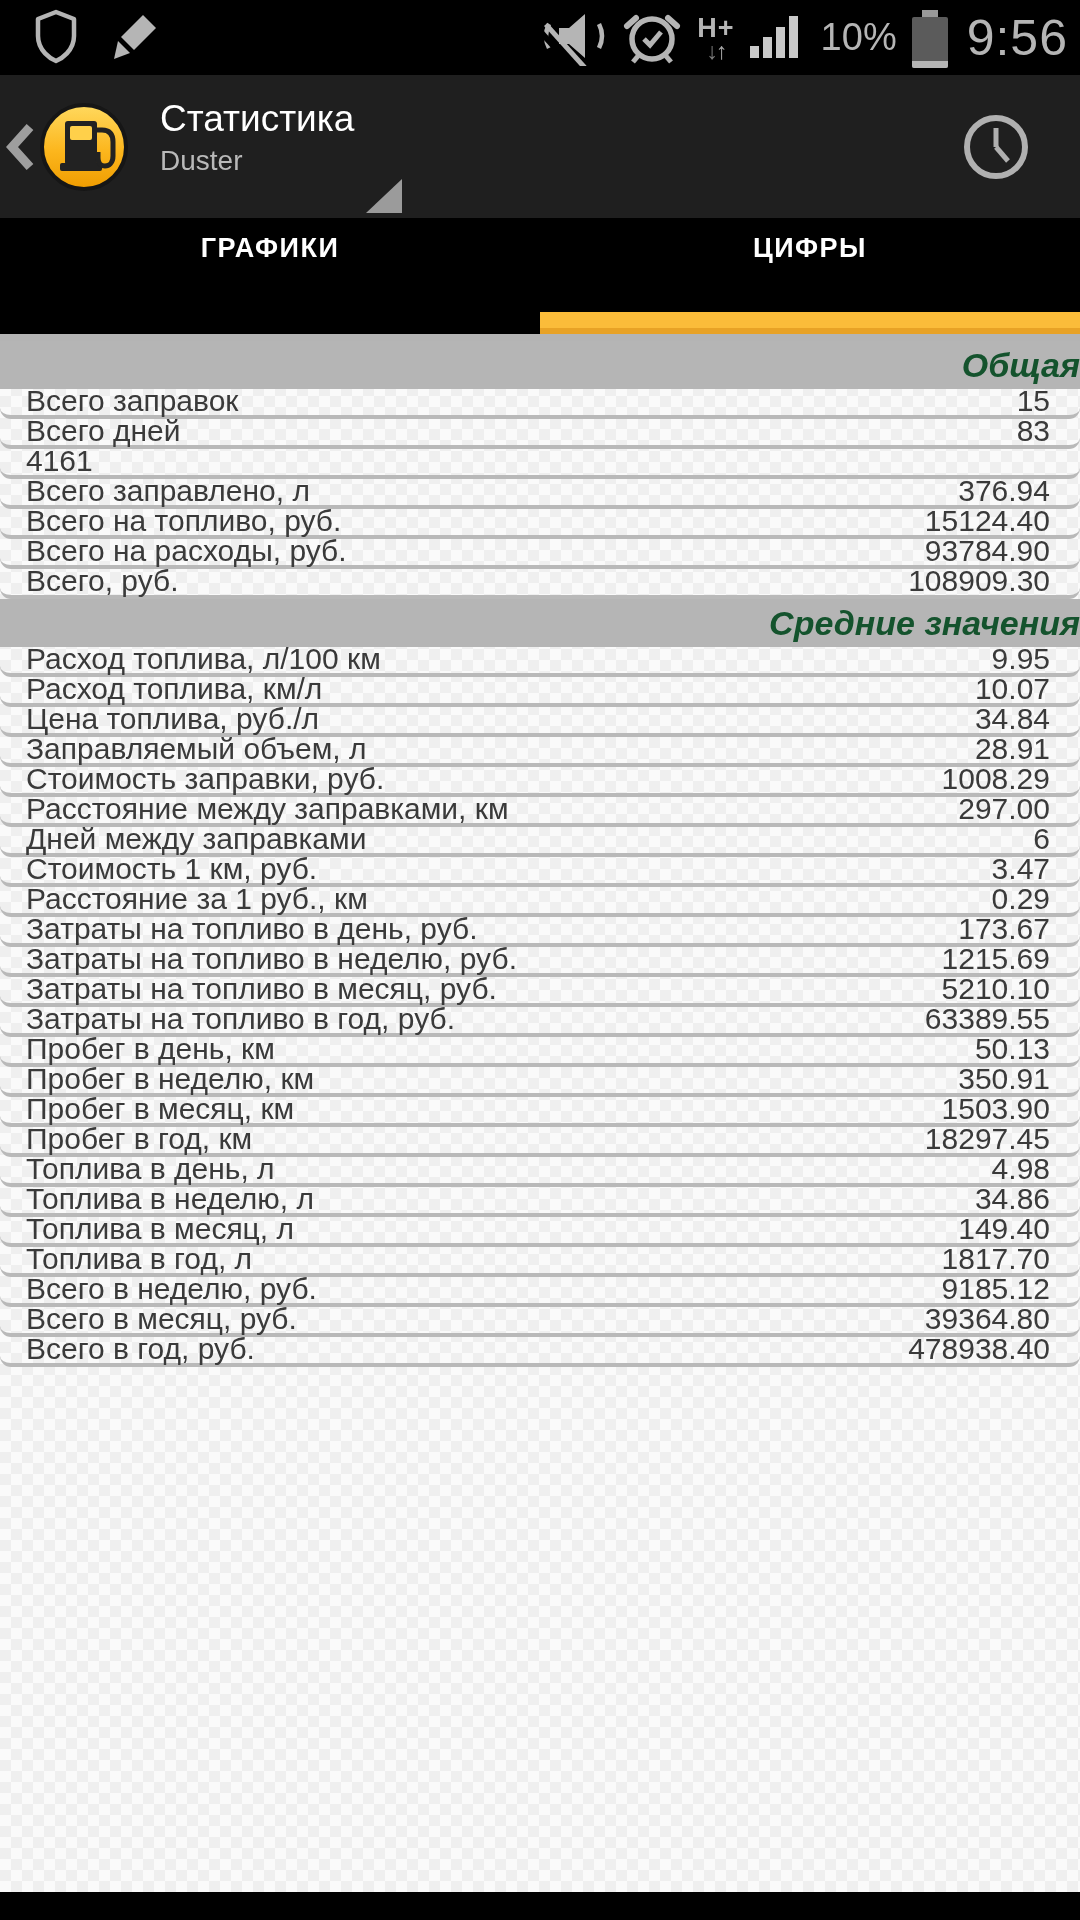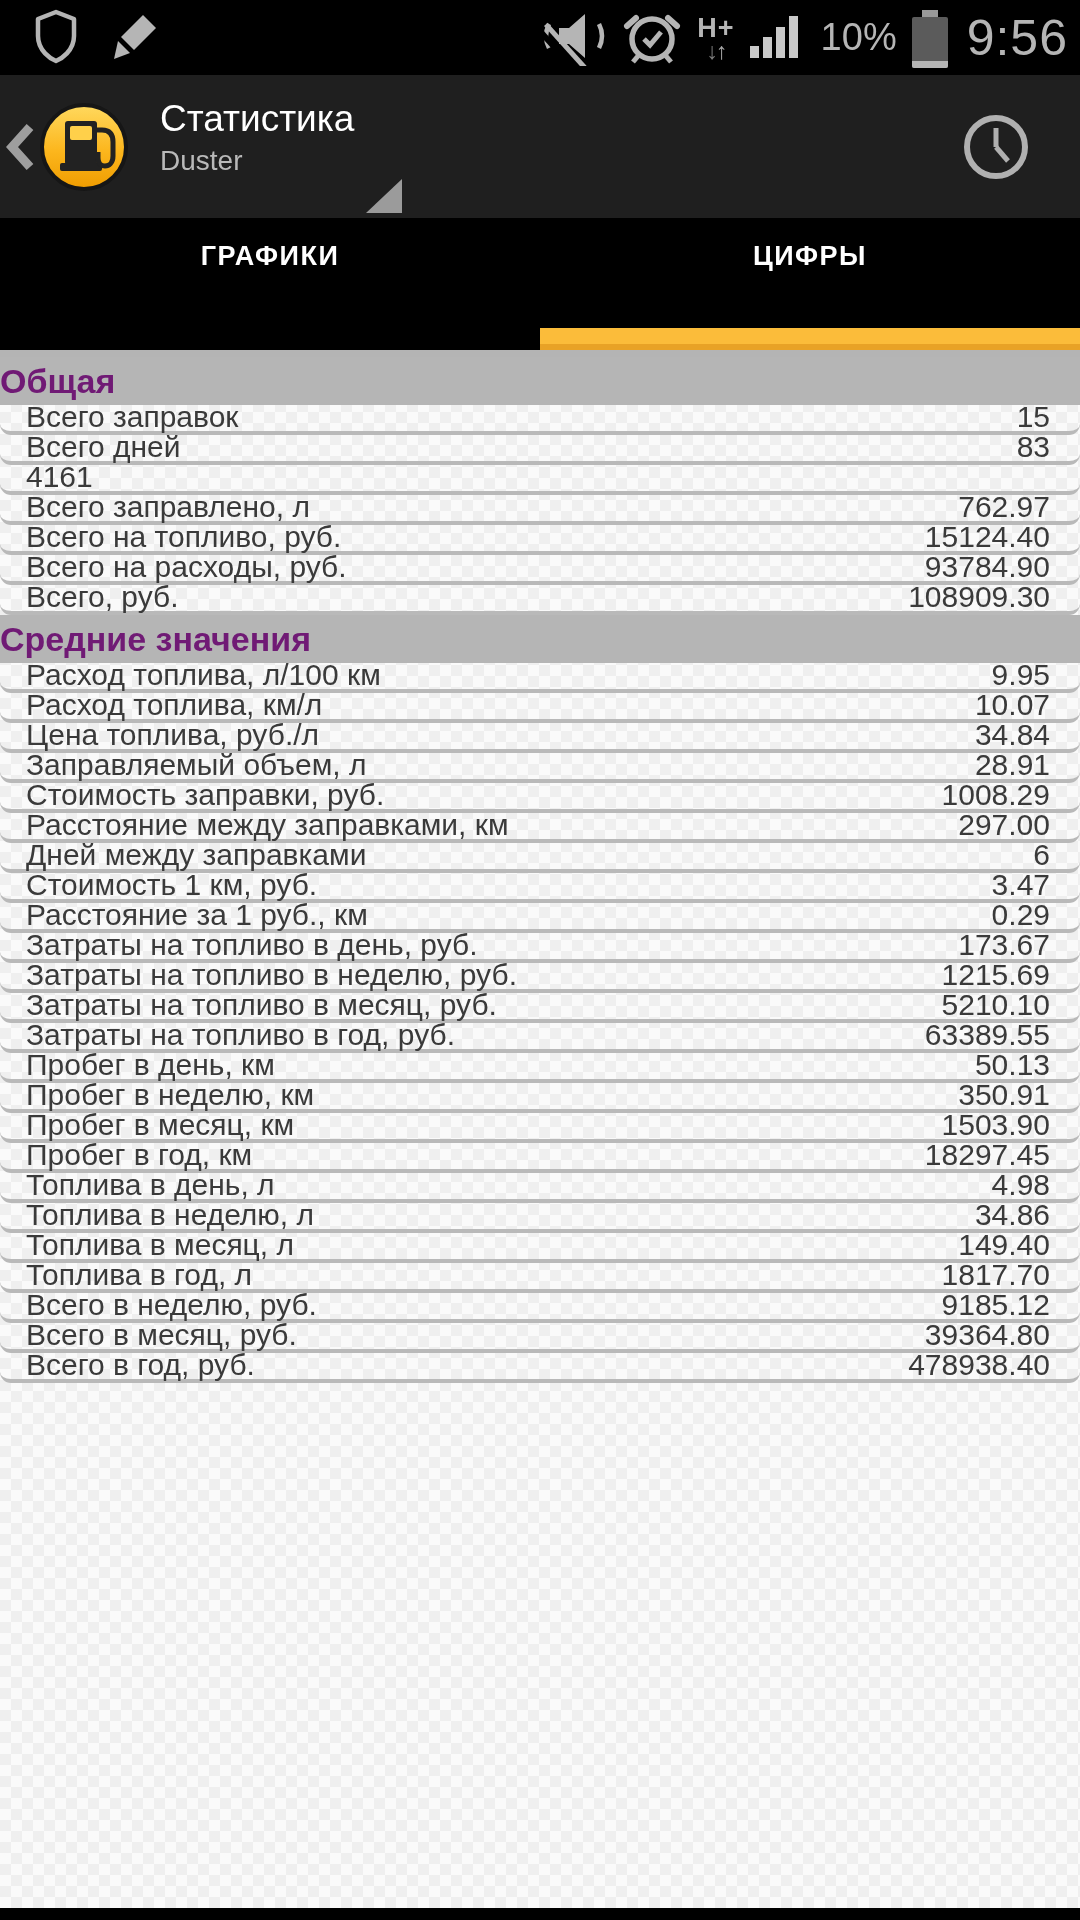--- a/index.html
+++ b/index.html
@@ -25,38 +25,38 @@
   .app-header{position:relative;height:143px;background:#1f1f1f;}
   .back-chevron{position:absolute;left:6px;top:48px;}
   .pump-badge{position:absolute;left:38px;top:26px;width:92px;height:92px;}
   .title-block{position:absolute;left:160px;top:22px;}
   .app-title{color:#ffffff;font-size:37px;line-height:44px;}
   .app-subtitle{color:#b9b9b9;font-size:28px;line-height:34px;margin-top:3px;}
   .spinner-caret{position:absolute;left:366px;top:104px;width:0;height:0;
     border-left:36px solid transparent;border-bottom:34px solid #9b9b9b;}
   .clock-btn{position:absolute;left:961px;top:37px;width:70px;height:70px;}
   
-  .tab-bar{position:relative;height:132px;background:#000;display:flex;}
+  .tab-bar{position:relative;height:116px;background:#000;display:flex;}
   .tab{flex:1;display:flex;align-items:center;justify-content:center;
     padding-bottom:56px;color:#fff;font-size:27px;font-weight:bold;letter-spacing:1.5px;}
   .tab-indicator{position:absolute;right:0;bottom:0;width:540px;height:22px;
     background:linear-gradient(#fbbc3a 0 72%, #e8a226 72% 100%);}
   .tabs-divider{height:7px;background:#b4b4b4;}
   
   .content{
     min-height:1551px;
     background-color:#fafafa;
     background-image:
       linear-gradient(45deg,#efefef 25%,transparent 25%,transparent 75%,#efefef 75%),
       linear-gradient(45deg,#efefef 25%,transparent 25%,transparent 75%,#efefef 75%);
     background-position:0 0,11px 11px;
     background-size:22px 22px;
   }
-  .section-header{height:48px;line-height:48px;background:#b5b5b5;color:#701a75;
-    font-size:34px;font-weight:bold;text-align:left;}
+  .section-header{height:48px;line-height:48px;background:#b5b5b5;color:#14532d;
+    font-size:34px;font-weight:bold;text-align:right;font-style:italic;}
   .stat-row{height:30px;box-sizing:border-box;border-bottom:4px solid #b9b9b9;
     display:flex;justify-content:space-between;align-items:center;
     padding:0 30px 2px 26px;font-size:30px;color:#3a3a3a;border-radius:11px;}
   .stat-row .label{white-space:nowrap;}
   .stat-row .value{white-space:nowrap;}
 </style>
 </head>
 <body>
 
 <div class="screen">
@@ -169,21 +169,21 @@
       </div>
       <div class="stat-row">
         <span class="label">Всего дней</span>
         <span class="value">83</span>
       </div>
       <div class="stat-row">
         <span class="value">4161</span>
       </div>
       <div class="stat-row">
         <span class="label">Всего заправлено, л</span>
-        <span class="value">762.97</span>
+        <span class="value">376.94</span>
       </div>
       <div class="stat-row">
         <span class="label">Всего на топливо, руб.</span>
         <span class="value">15124.40</span>
       </div>
       <div class="stat-row">
         <span class="label">Всего на расходы, руб.</span>
         <span class="value">93784.90</span>
       </div>
       <div class="stat-row">

